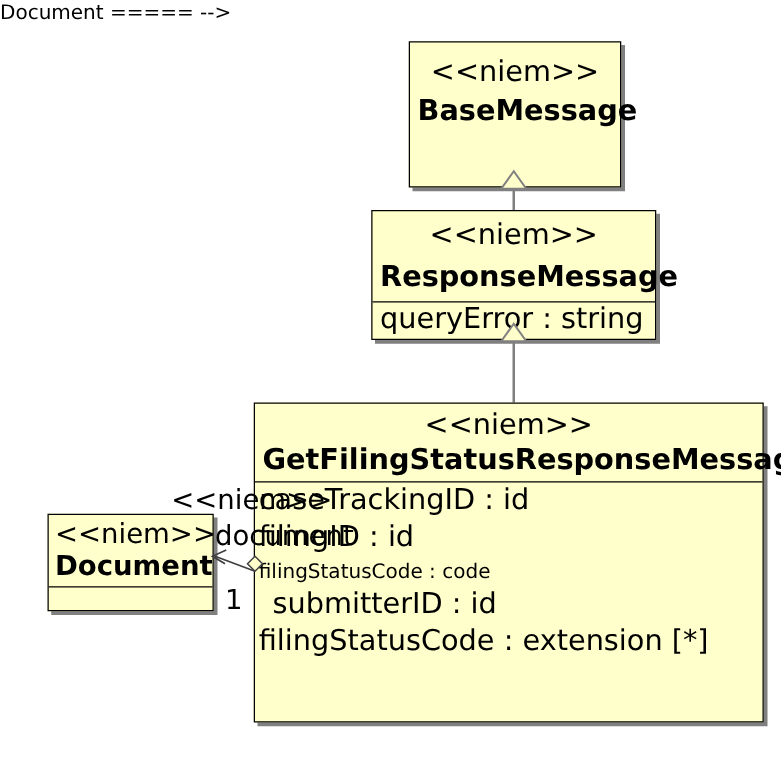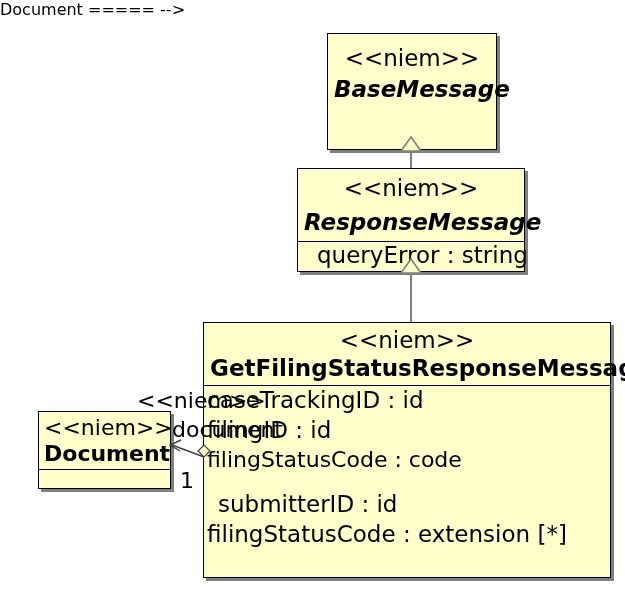--- a/index.html
+++ b/index.html
@@ -38,21 +38,20 @@
     white-space: nowrap;
   }
   .class-name {
     text-align: center;
     font-weight: bold;
     color: #000000;
     line-height: 1.08;
     white-space: nowrap;
   }
   .class-name.abstract {
-    font-style: italic;
   }
   .attr {
     color: #000000;
     white-space: nowrap;
     line-height: 1.0;
   }
   .attrs {
     padding-top: 2px;
     padding-bottom: 3px;
   }
@@ -109,35 +108,35 @@
       <div class="class-name abstract" style="font-size:23px; margin-top:6px;">BaseMessage</div>
     </div>
   </div>
 
   
   <div class="uml-class" style="left:297px; top:168px; width:228px; height:104px;">
     <div class="compartment" style="padding:7px 6px 6px 6px;">
       <div class="stereotype" style="font-size:23px;">&lt;&lt;niem&gt;&gt;</div>
       <div class="class-name abstract" style="font-size:23px; margin-top:9px;">ResponseMessage</div>
     </div>
-    <div class="compartment attrs" style="padding-left:19px;">
+    <div class="compartment attrs" style="padding-left:6px;">
       <div class="attr" style="font-size:23px;">queryError : string</div>
     </div>
   </div>
 
   
   <div class="uml-class" style="left:203px; top:322px; width:408px; height:256px;">
     <div class="compartment" style="padding:5px 6px 4px 6px;">
       <div class="stereotype" style="font-size:23px;">&lt;&lt;niem&gt;&gt;</div>
       <div class="class-name" style="font-size:23px; margin-top:3px;">GetFilingStatusResponseMessage</div>
     </div>
     <div class="compartment attrs" style="padding-left:3px; padding-top:3px;">
       <div class="attr" style="font-size:23px; margin-bottom:7px;">caseTrackingID : id</div>
       <div class="attr" style="font-size:23px; margin-bottom:7px;">filingID : id</div>
-      <div class="attr" style="font-size:22px; margin-bottom:22px;">filingStatusCode : code</div>
+      <div class="attr" style="font-size:16px; margin-bottom:7px;">filingStatusCode : code</div>
       <div class="attr" style="font-size:23px; margin-bottom:7px;margin-left:11px;">submitterID : id</div>
       <div class="attr" style="font-size:23px;">filingStatusCode : extension [*]</div>
     </div>
   </div>
 
    Document ===== --&gt;
   <svg class="assoc-svg" style="left:160px; top:438px; width:50px; height:30px;">
 
     <line x1="44" y1="19" x2="12" y2="7" stroke="#404040" stroke-width="1.4"></line>
 

